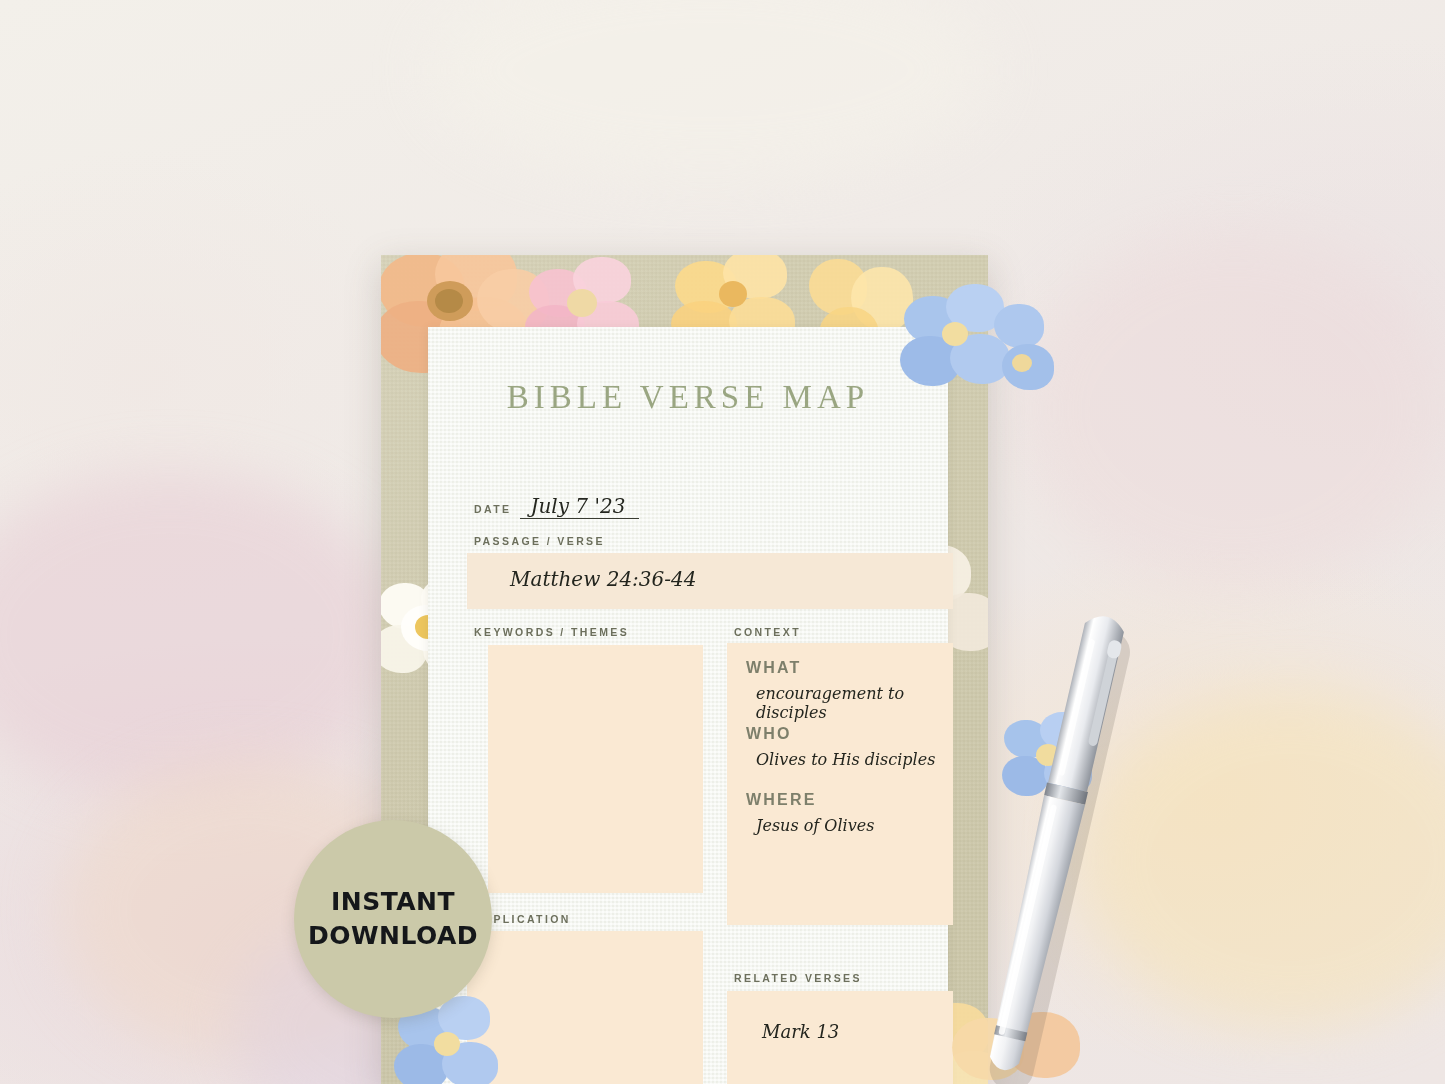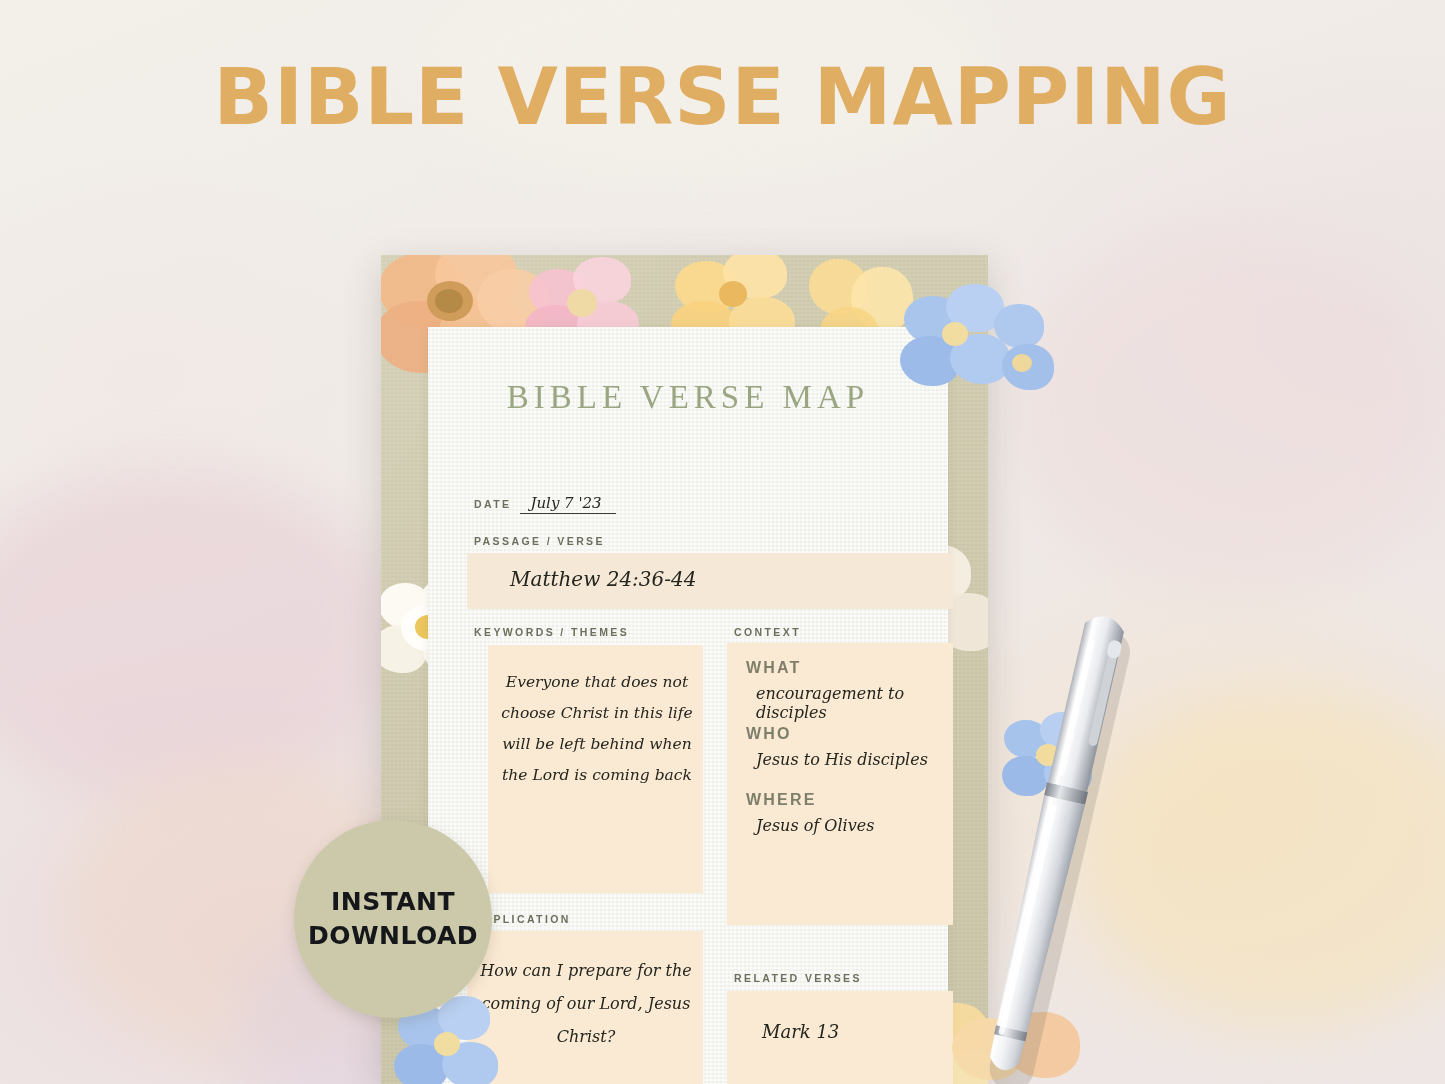--- a/index.html
+++ b/index.html
@@ -95,21 +95,21 @@
     color: #6c6f5c;
     font-weight: 600;
     text-transform: uppercase;
   }
 
   
   .date-row { position: absolute; left: 46px; top: 168px; display: flex; align-items: baseline; gap: 9px; }
   .date-value {
     font-family: "DejaVu Serif", serif;
     font-style: italic;
-    font-size: 15px;
+    font-size: 20px;
     color: #24261f;
     border-bottom: 1.2px solid #3a3c32;
     padding: 0 14px 1px 10px;
     line-height: 1.1;
   }
 
   .passage-lbl { position: absolute; left: 46px; top: 208px; }
   .passage-box {
     position: absolute; left: 39px; top: 226px;
     width: 486px; height: 56px;
@@ -202,21 +202,20 @@
 
   <div class="bg-blob" style="left:-60px; top:470px; width:460px; height:330px; background:#e7ccd4;"></div>
   <div class="bg-blob" style="left:60px; top:760px; width:380px; height:300px; background:#f0d9c6; opacity:.5;"></div>
   <div class="bg-blob" style="left:230px; top:900px; width:420px; height:260px; background:#ded0e0; opacity:.45;"></div>
   <div class="bg-blob" style="left:1080px; top:690px; width:420px; height:340px; background:#f6e3b5; opacity:.5;"></div>
   <div class="bg-blob" style="left:1020px; top:230px; width:430px; height:360px; background:#eddada; opacity:.45;"></div>
   <div class="bg-blob" style="left:430px; top:-40px; width:560px; height:220px; background:#f5f2ea; opacity:.6;"></div>
 </div>
 
 <div class="header">
-  <h1 class="title-main">BIBLE VERSE MAPPING</h1>
 </div>
 
 <div class="sheet">
   <div class="sheet-texture"></div>
 
   <div class="flower" style="left:-12px; top:-16px; width:190px; height:150px;">
     <div class="petal" style="left:10px;  top:14px;  width:86px; height:74px; background:#f2b98a; opacity:.93;"></div>
     <div class="petal" style="left:66px;  top:2px;   width:82px; height:70px; background:#f7c79c; opacity:.92;"></div>
     <div class="petal" style="left:6px;   top:62px;  width:88px; height:72px; background:#eeb083; opacity:.92;"></div>
     <div class="petal" style="left:70px;  top:58px;  width:90px; height:74px; background:#f5c193; opacity:.92;"></div>
@@ -291,41 +290,39 @@
       <span class="lbl">DATE</span>
       <span class="date-value">July 7 '23</span>
     </div>
 
     <div class="lbl passage-lbl">PASSAGE / VERSE</div>
     <div class="passage-box"></div>
     <div class="passage-val">Matthew 24:36-44</div>
 
     <div class="lbl kw-lbl">KEYWORDS / THEMES</div>
     <div class="kw-box"></div>
-    <div class="kw-text">Everyone that does not choose Christ in this life will be left behind when the Lord is coming back</div>
 
     <div class="lbl ctx-lbl">CONTEXT</div>
     <div class="ctx-box"></div>
 
     <div class="ctx-item" style="top:332px;">
       <div class="ctx-k">WHAT</div>
       <div class="ctx-v">encouragement to disciples</div>
     </div>
     <div class="ctx-item" style="top:398px;">
       <div class="ctx-k">WHO</div>
-      <div class="ctx-v">Jesus to His disciples</div>
+      <div class="ctx-v">Olives to His disciples</div>
     </div>
     <div class="ctx-item" style="top:464px;">
       <div class="ctx-k">WHERE</div>
       <div class="ctx-v">Jesus of Olives</div>
     </div>
 
     <div class="lbl app-lbl">APPLICATION</div>
     <div class="app-box"></div>
-    <div class="app-text">How can I prepare for the coming of our Lord, Jesus Christ?</div>
 
     <div class="lbl rv-lbl">RELATED VERSES</div>
     <div class="rv-box"></div>
     <div class="rv-val">Mark 13</div>
   </div>
 </div>
 
 <div class="flower" style="left:898px; top:278px; width:160px; height:140px; z-index:7;">
   <div class="petal" style="left:6px;   top:18px; width:58px; height:48px; background:#a9c5ec;"></div>
   <div class="petal" style="left:48px;  top:6px;  width:58px; height:48px; background:#b9d0f2;"></div>

